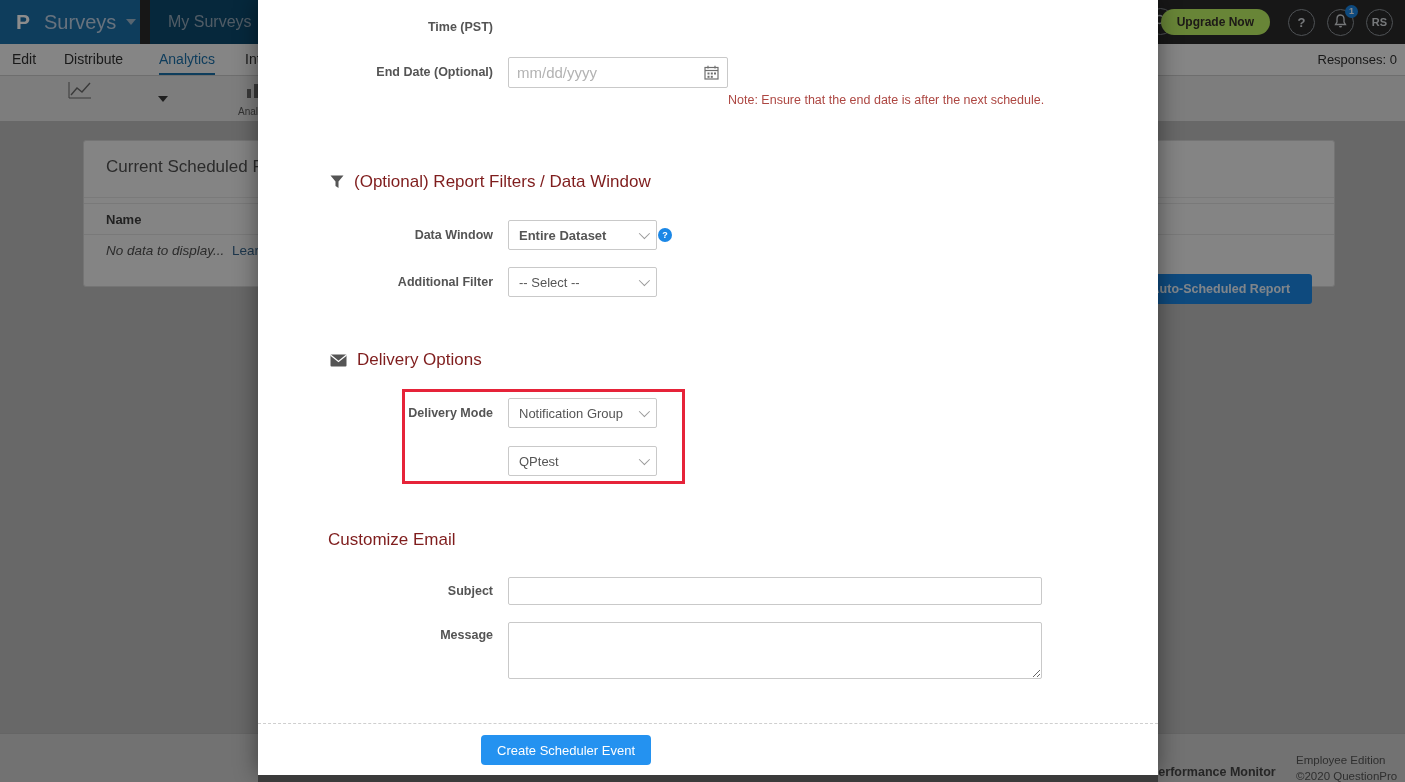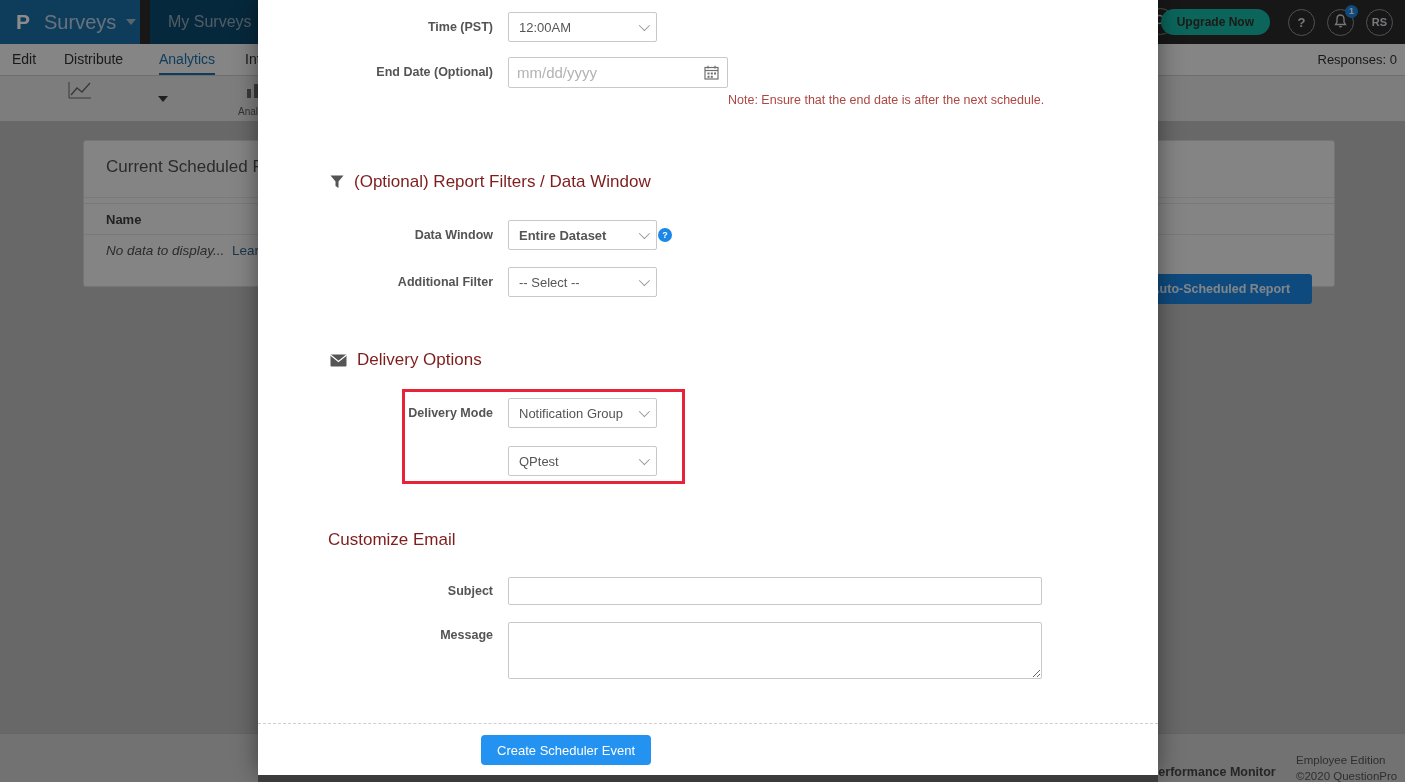--- a/index.html
+++ b/index.html
@@ -10,21 +10,21 @@
   .bg { position:absolute; inset:0; }
   .topbar { position:absolute; left:0; top:0; width:100%; height:44px; background:#2b2b2b; }
   .brand { position:absolute; left:0; top:0; width:140px; height:44px; background:#1b6fa8; display:flex; align-items:center; }
   .logo { color:#fff; font-size:21px; font-weight:bold; margin-left:16px; }
   .brand-label { color:#bcd0e4; font-size:20px; margin-left:14px; }
   .brand-caret { width:0; height:0; border-left:5px solid transparent; border-right:5px solid transparent; border-top:6px solid #9db8cd; margin-left:10px; }
   .survey-tab { position:absolute; left:150px; top:0; height:44px; padding:0 18px; display:flex; align-items:center; color:#93a7b8; font-size:16px; background:#0c4a6e; }
   .hdr-right { position:absolute; right:0; top:0; height:44px; display:flex; align-items:center; }
   .circle-btn { width:27px; height:27px; border:1.5px solid #8f959b; border-radius:50%; color:#d7dbdf; display:flex; align-items:center; justify-content:center; font-size:13px; font-weight:bold; margin-right:12px; position:relative; }
   .search-circle { position:absolute; left:1147px; top:8px; }
-  .upgrade { height:26px; padding:4px 16px; border-radius:13px; background:#14b8a6; color:#35302a; font-size:12px; font-weight:bold; display:flex; align-items:center; margin-right:18px; }
+  .upgrade { height:26px; padding:4px 16px; border-radius:13px; background:#bef264; color:#35302a; font-size:12px; font-weight:bold; display:flex; align-items:center; margin-right:18px; }
   .badge { position:absolute; top:-5px; right:-5px; width:13px; height:13px; border-radius:50%; background:#1b87e6; color:#fff; font-size:9px; font-weight:bold; display:flex; align-items:center; justify-content:center; border:none; }
 
   .navbar { position:absolute; left:0; top:44px; width:100%; height:32px; background:#f2f2f2; border-bottom:1px solid #c9c9c9; }
   .nav-item { position:absolute; top:0; height:31px; line-height:31px; font-size:14px; color:#303030; }
   .nav-item.active { color:#1b6fa8; border-bottom:2px solid #1b6fa8; }
   .responses { position:absolute; right:8px; top:0; height:31px; line-height:31px; font-size:13px; color:#2e2e2e; }
 
   .toolbar { position:absolute; left:0; top:76px; width:100%; height:46px; background:#e4e4e4; border-bottom:1px solid #bdbdbd; }
   .tool-item { position:absolute; top:4px; display:flex; flex-direction:column; align-items:center; color:#5c5c5c; }
   .tool-item .tlabel { font-size:10px; margin-top:2px; }
@@ -172,24 +172,20 @@
     <span class="edition">Employee Edition</span>
     <span class="copyright">©2020 QuestionPro</span>
   </div>
 </div>
 
 <div class="dim"></div>
 
 <div class="modal">
 
   <span class="flabel" style="top:12px;">Time (PST)</span>
-  <div class="sel" style="top:12px;">
-    <span>12:00AM</span>
-    <span class="chev"></span>
-  </div>
 
   <span class="flabel" style="top:57px; line-height:31px;">End Date (Optional)</span>
   <input class="text-input date-input" style="top: 57px; width: 220px; height: 31px;" placeholder="mm/dd/yyyy">
   <span class="cal-icon">
     <svg width="15" height="15" viewBox="0 0 15 15">
         <rect x="1" y="2.5" width="13" height="11.5" fill="none" stroke="#6f6f6f" stroke-width="1.2"></rect>
         <line x1="1" y1="5.5" x2="14" y2="5.5" stroke="#6f6f6f" stroke-width="1.2"></line>
         <line x1="4" y1="0.8" x2="4" y2="3.5" stroke="#6f6f6f" stroke-width="1.2"></line>
         <line x1="11" y1="0.8" x2="11" y2="3.5" stroke="#6f6f6f" stroke-width="1.2"></line>
         <rect x="3.5" y="7.5" width="2" height="2" fill="#6f6f6f"></rect>

